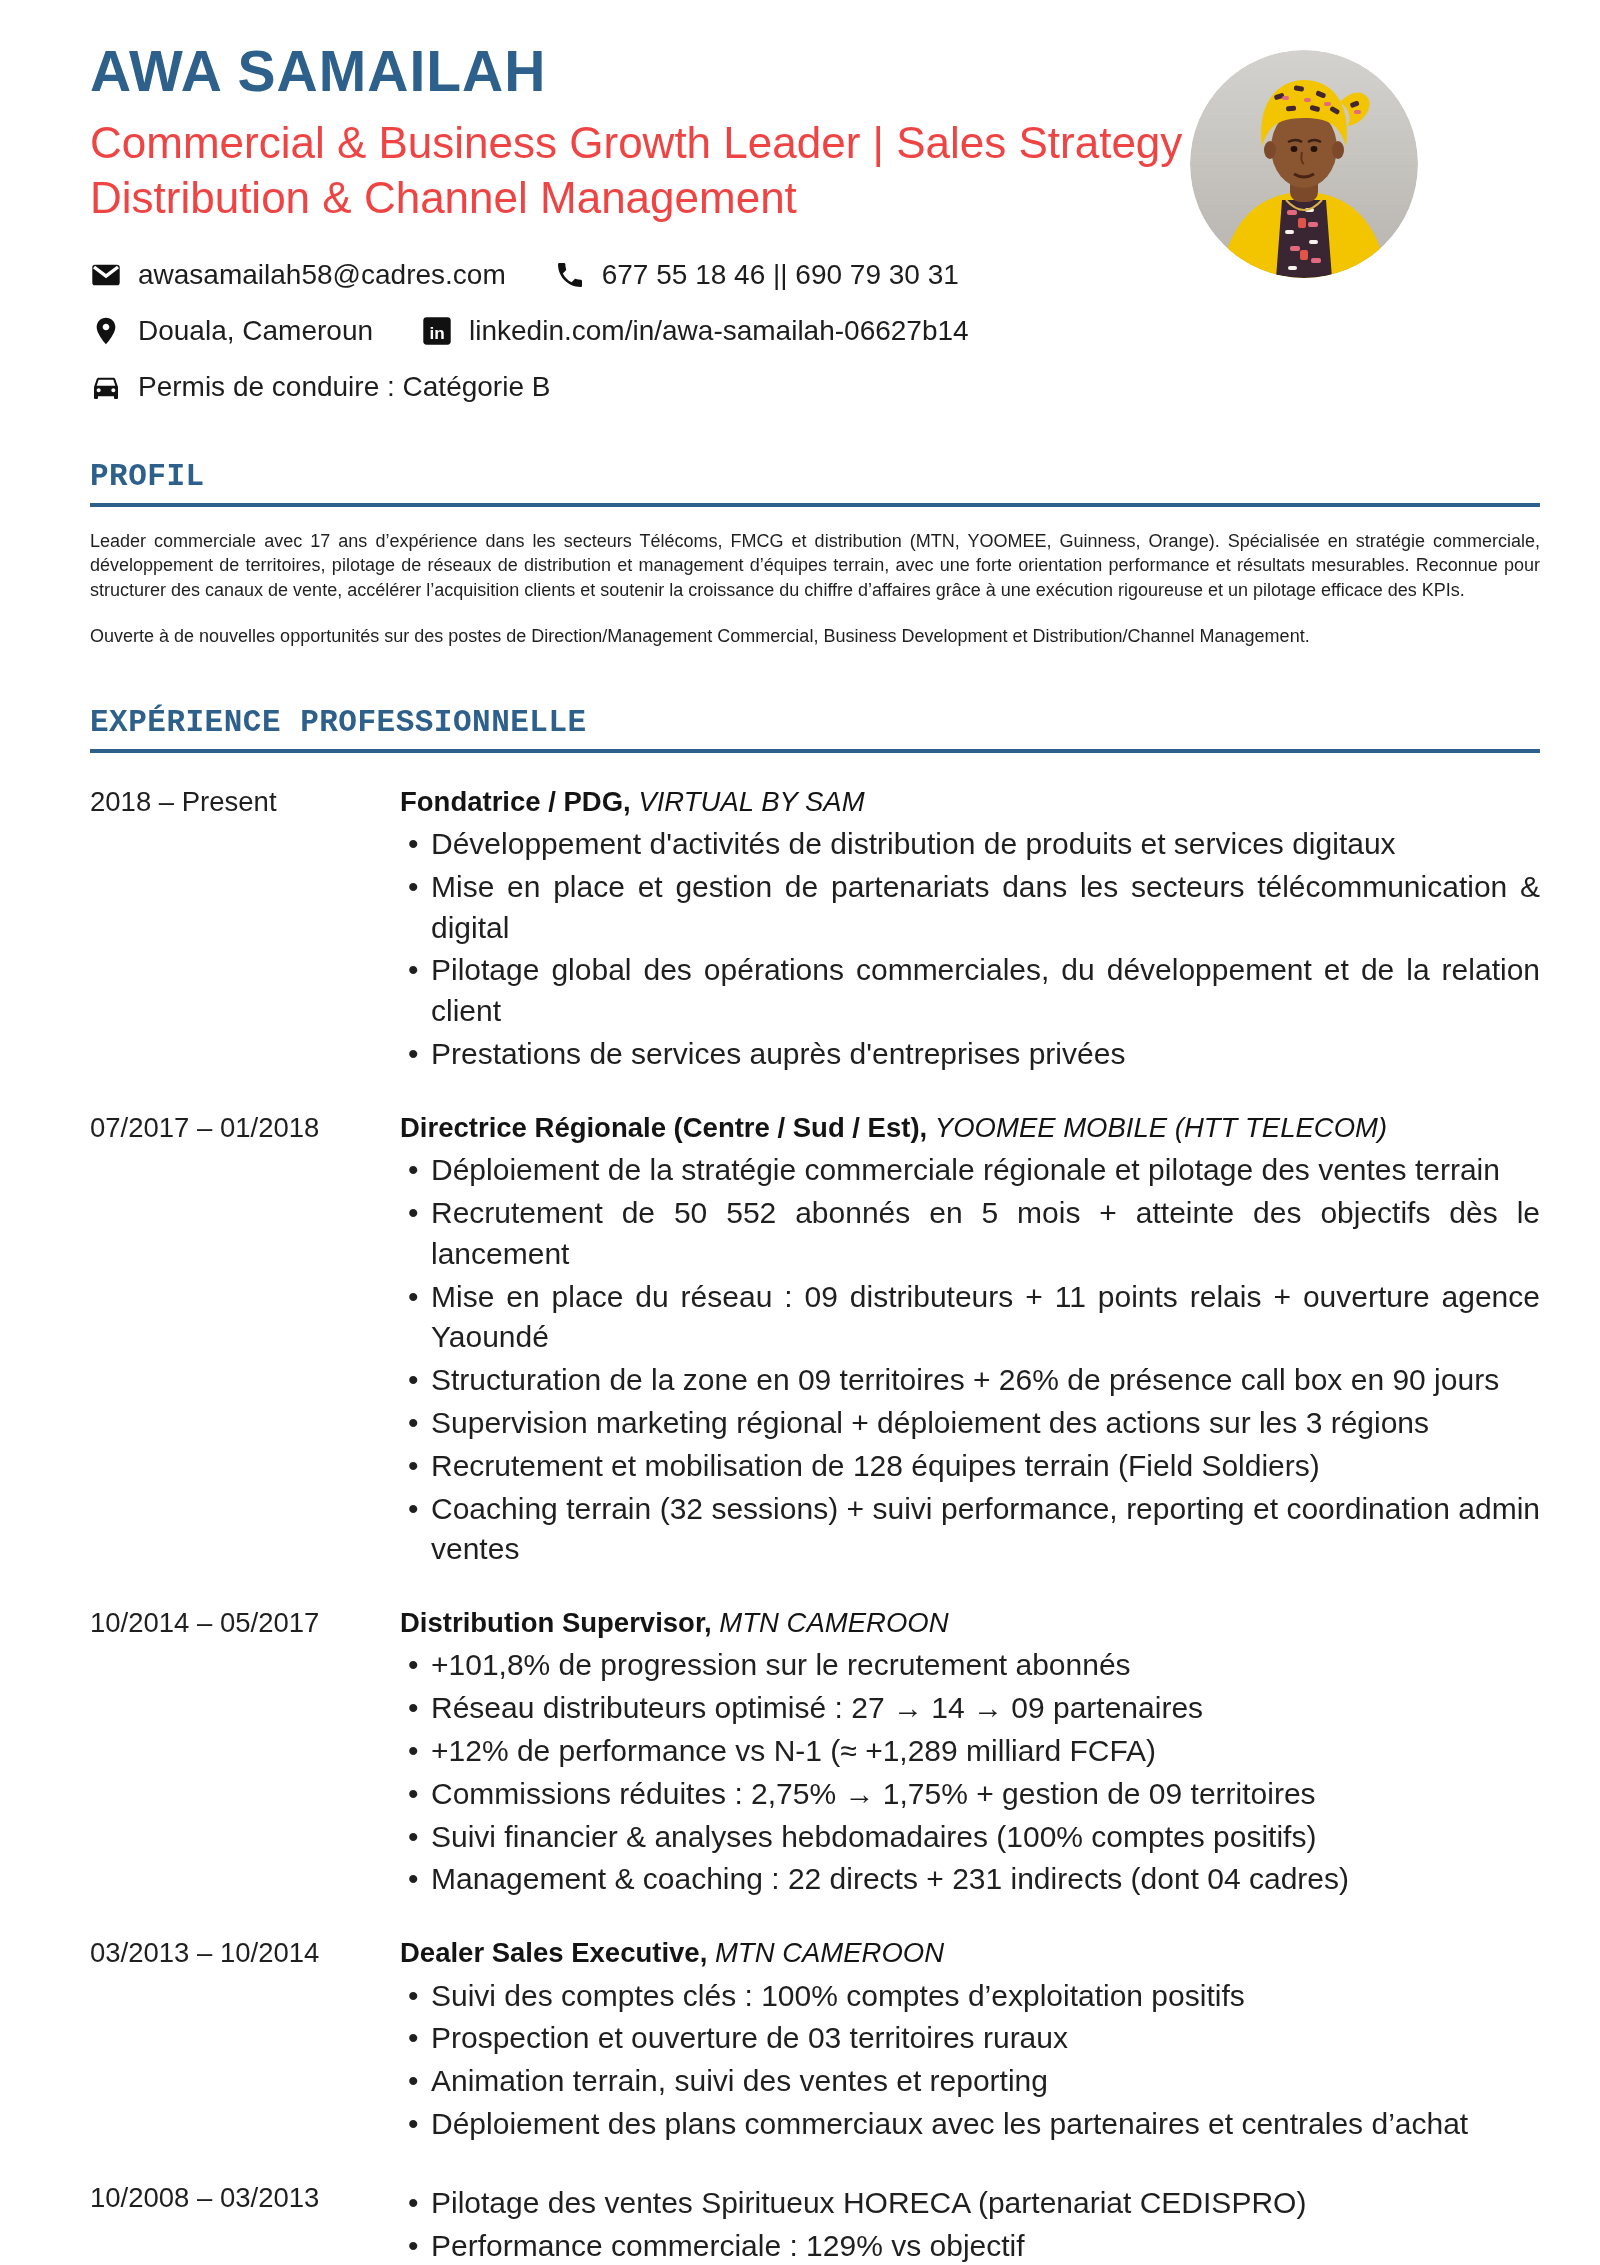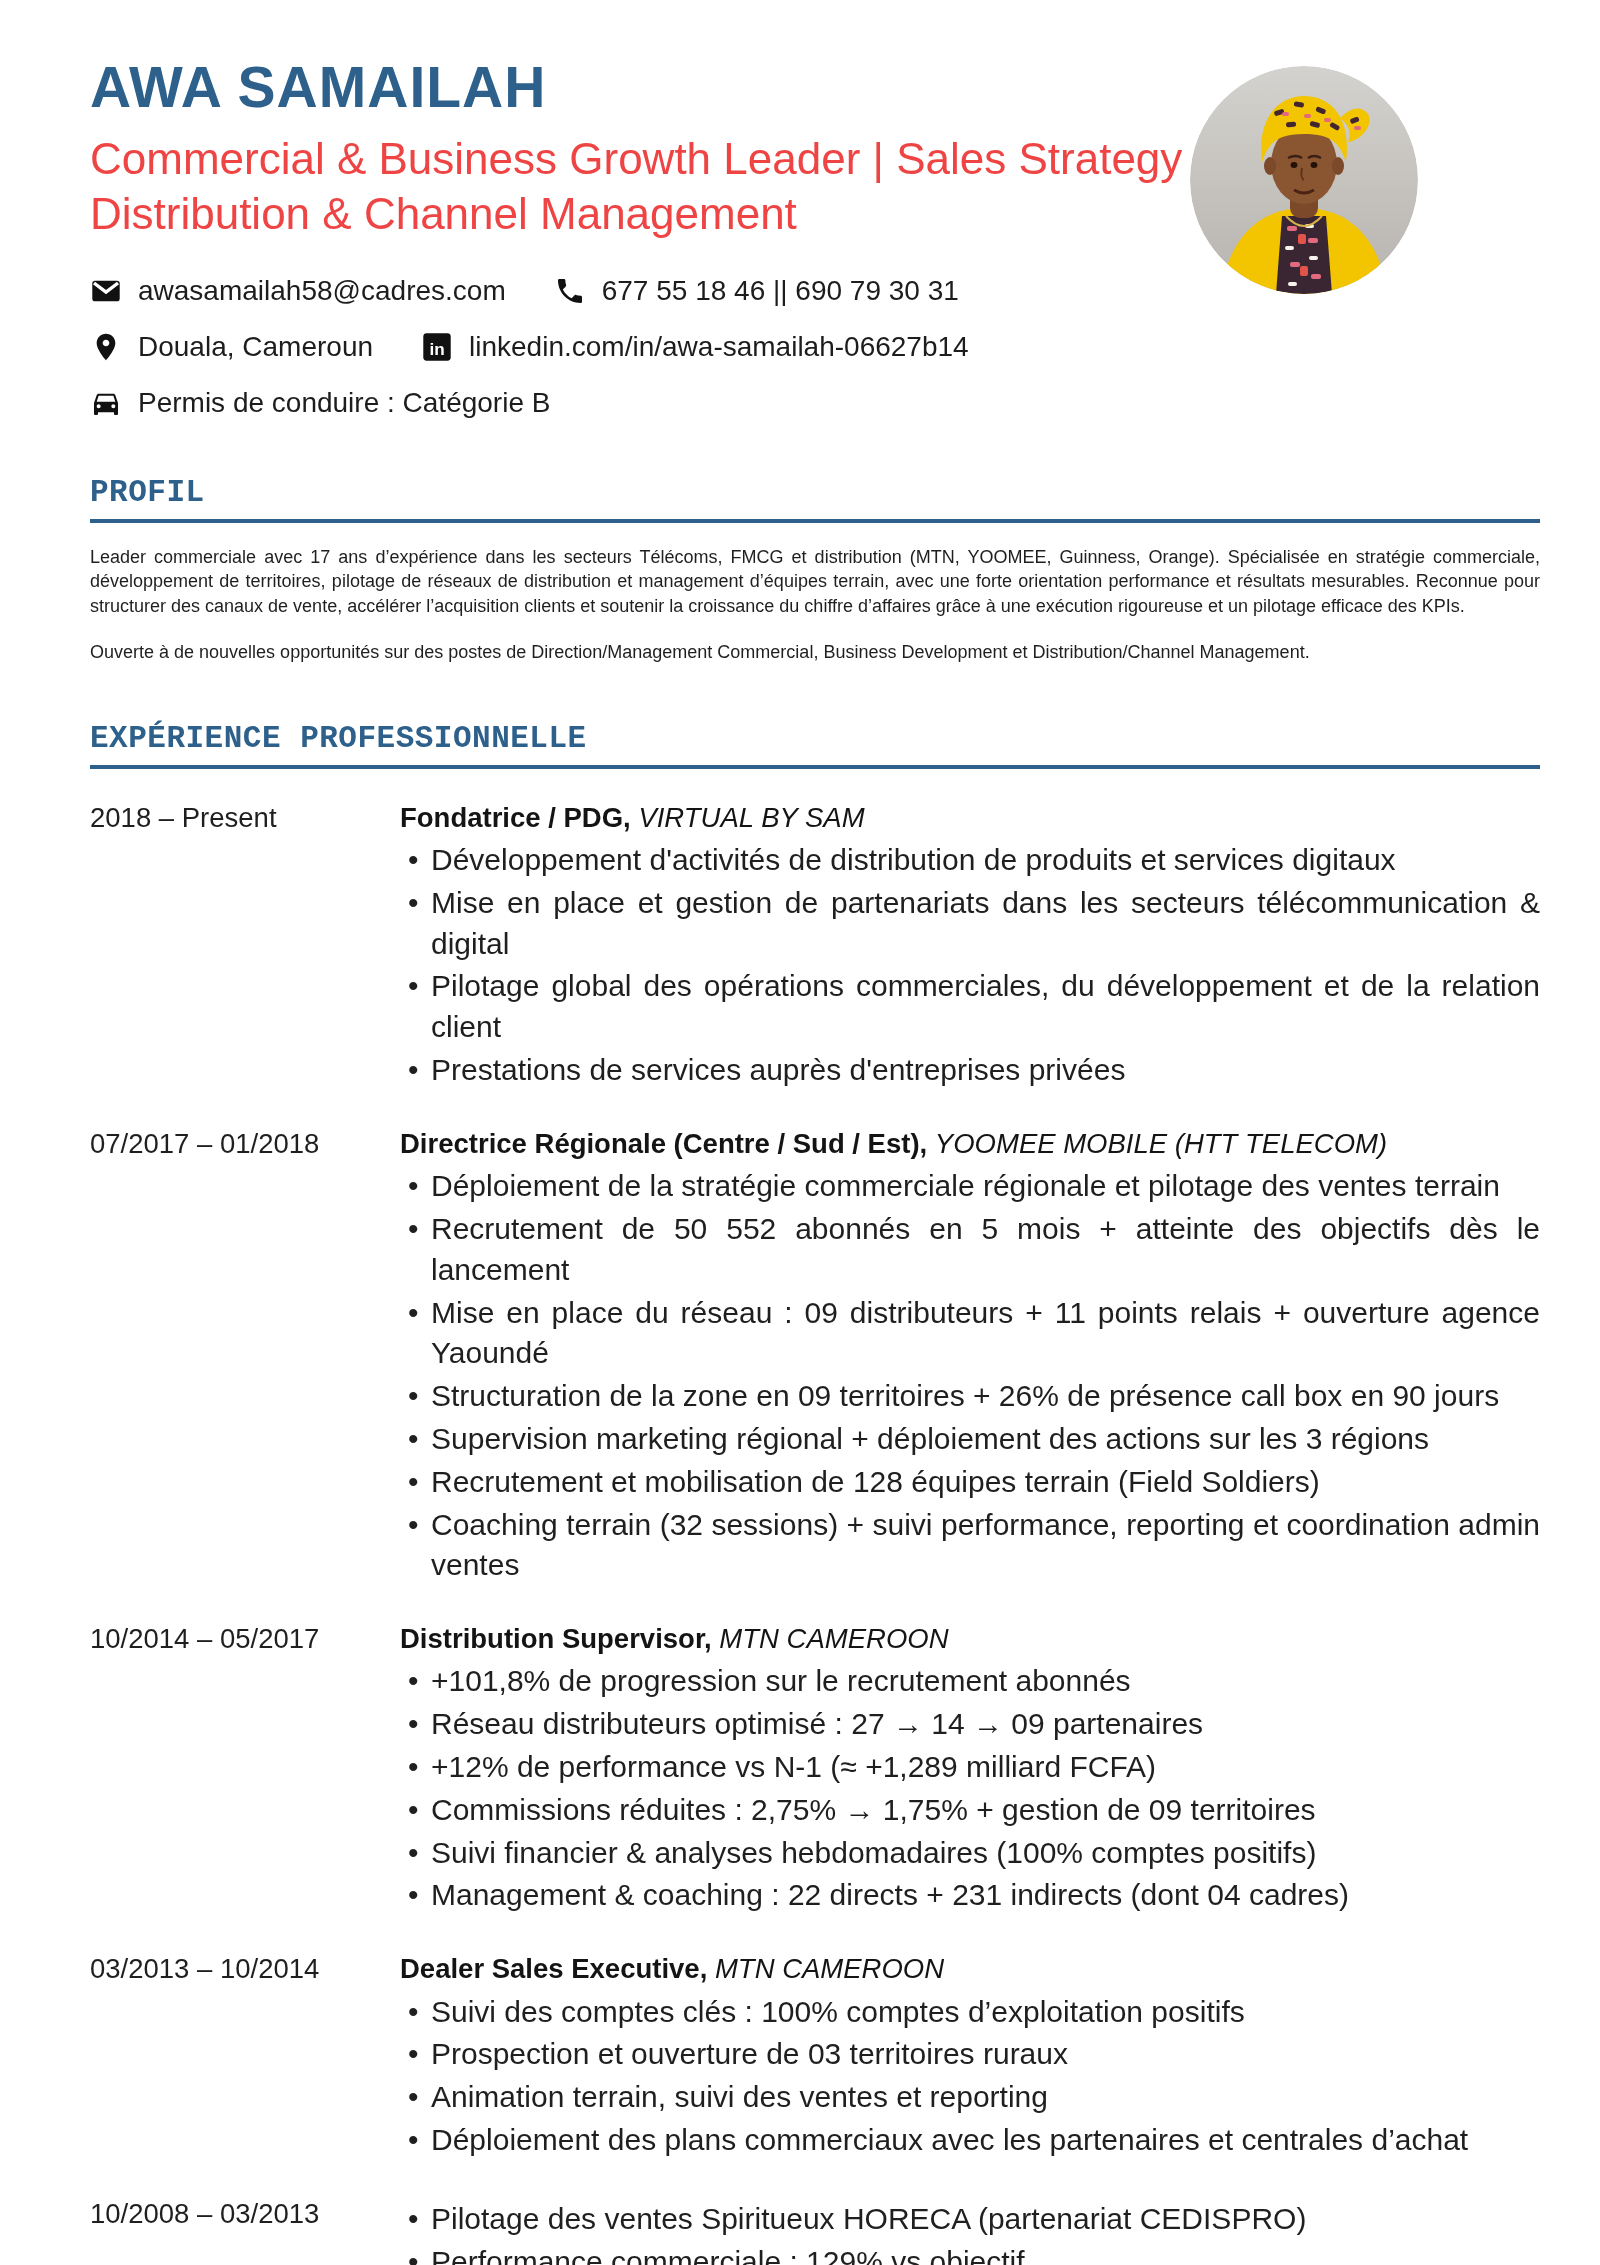--- a/index.html
+++ b/index.html
@@ -1,21 +1,21 @@
 <!DOCTYPE html>
 <html><head>
 <meta charset="utf-8">
 <style>
   html,body{margin:0;padding:0;background:#ffffff;}
   .page{
     position:relative;
     width:1600px;height:2265px;
     background:#ffffff;
     box-sizing:border-box;
-    padding:56px 60px 0 90px;
+    padding:40px 60px 0 90px;
     font-family:"Liberation Sans", sans-serif;
     color:#222222;
     overflow:hidden;
   }
   
   .header{position:relative;}
   .name{
     margin:0;
     font-size:57px;
     font-weight:bold;

